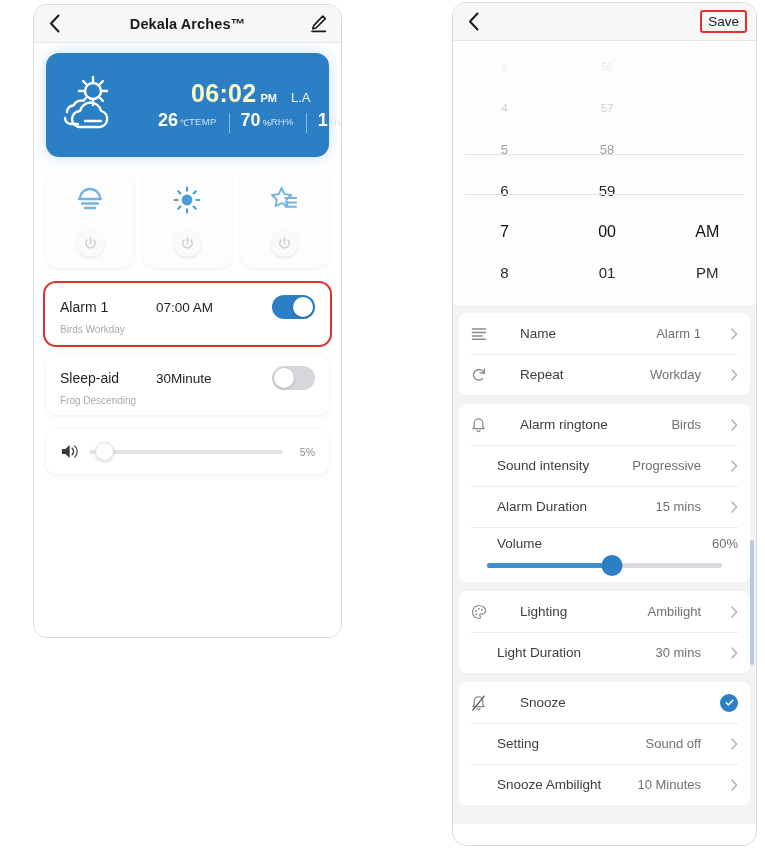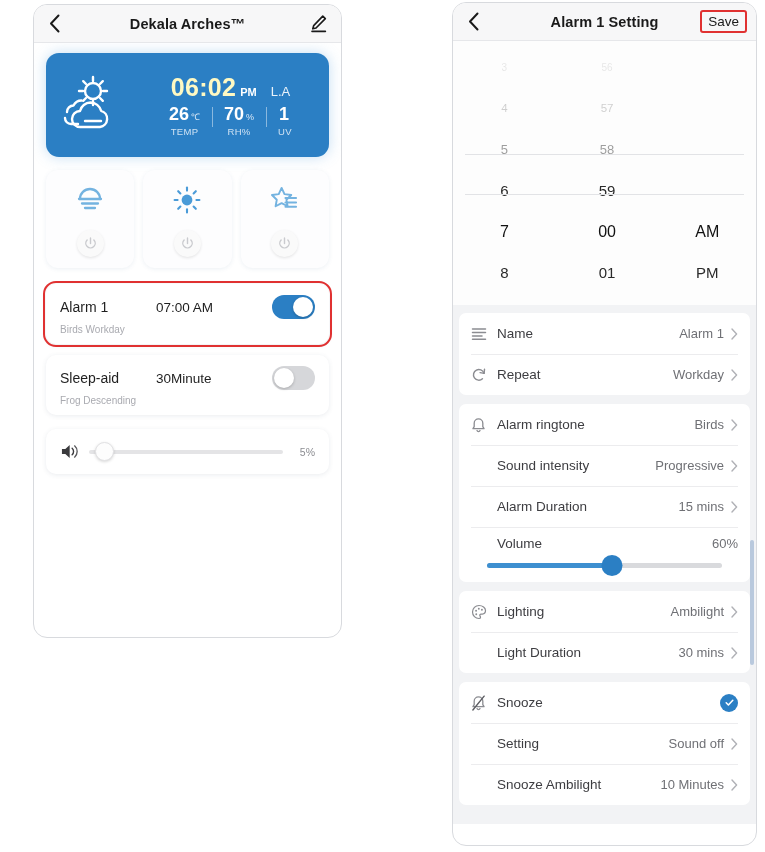--- a/index.html
+++ b/index.html
@@ -66,21 +66,21 @@
     padding: 0 14px 0 8px;
     box-shadow: 0 0 14px rgba(90,160,220,.35);
   }
   .weather-icon { width: 92px; flex: 0 0 92px; display: flex; align-items: center; justify-content: center; }
   .weather-right { flex: 1; display: flex; flex-direction: column; }
   .w-timerow { display: flex; align-items: baseline; justify-content: center; gap: 4px; margin-bottom: 2px; }
   .w-time { font-size: 25px; font-weight: bold; color: #fef9c3; letter-spacing: .3px; }
   .w-ampm { font-size: 11px; color: #fff; font-weight: bold; }
   .w-city { font-size: 13px; color: #e9f2fa; margin-left: 10px; }
   .w-stats { display: flex; align-items: flex-end; justify-content: center; }
-  .w-stat { display: flex; flex-direction: column; align-items: center; padding: 0 12px; position: relative; }
+  .w-stat { display: flex; flex-direction: row; align-items: center; padding: 0 12px; position: relative; }
   .w-stat + .w-stat::before {
     content: ""; position: absolute; left: 0; top: 3px;
     width: 1px; height: 20px; background: rgba(255,255,255,.45);
   }
   .w-val { display: flex; align-items: baseline; gap: 2px; }
   .w-num { font-size: 18px; font-weight: bold; color: #fff; }
   .w-unit { font-size: 9px; color: #dceaf7; }
   .w-label { font-size: 9.5px; color: #cfe2f3; margin-top: 1px; letter-spacing: .3px; }
 
   
@@ -184,21 +184,21 @@
   .settings { background: #f2f3f5; padding: 8px 0 10px 0; }
   .group {
     background: #fff;
     margin: 0 6px 9px 6px;
     border-radius: 7px;
     overflow: hidden;
   }
   .srow {
     display: flex; align-items: center;
     height: 41px; padding: 0 12px;
-    position: relative; cursor: pointer;
+    position: relative; cursor: pointer; gap: 23px;
   }
   .srow + .srow::before {
     content: ""; position: absolute; left: 12px; right: 12px; top: 0;
     height: 1px; background: #ececee;
   }
   .srow.indent .srow-label { margin-left: 26px; }
   .s-icon { width: 26px; flex: 0 0 26px; display: flex; align-items: center; }
   .srow-label { font-size: 13.5px; color: #3d3d41; flex: 1; }
   .srow-value { font-size: 13px; color: #6f7075; }
   .chev { margin-left: 7px; display: flex; align-items: center; }
@@ -415,21 +415,20 @@
   </div>
 
   <div class="panel" id="right-panel">
 
     <div class="navbar">
       <div class="nav-back">
         <svg width="11" height="19" viewBox="0 0 11 19">
           <path d="M9.5 1.5 L2 9.5 L9.5 17.5" fill="none" stroke="#1a1a1a" stroke-width="2" stroke-linecap="round" stroke-linejoin="round"></path>
         </svg>
       </div>
-      <div class="nav-title">Alarm 1 Setting</div>
       <div class="nav-right">
         <div class="save-btn">Save</div>
       </div>
     </div>
 
     <div class="picker">
       <div class="picker-col">
         <div class="pick-item f3">3</div>
         <div class="pick-item f2">4</div>
         <div class="pick-item f1">5</div>

